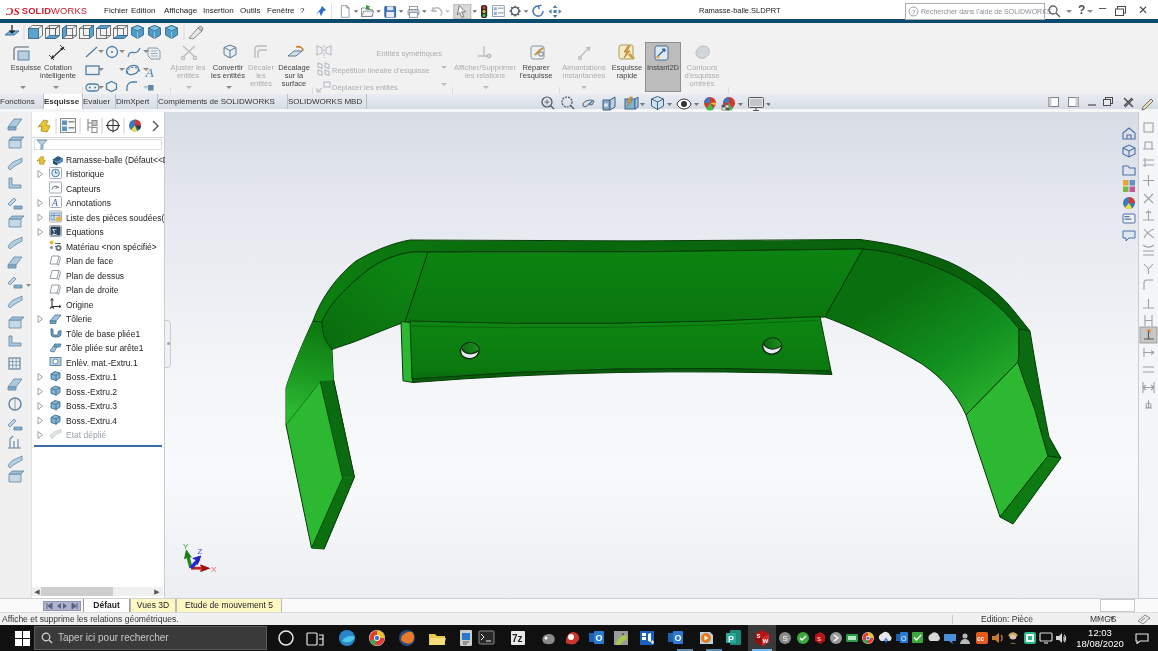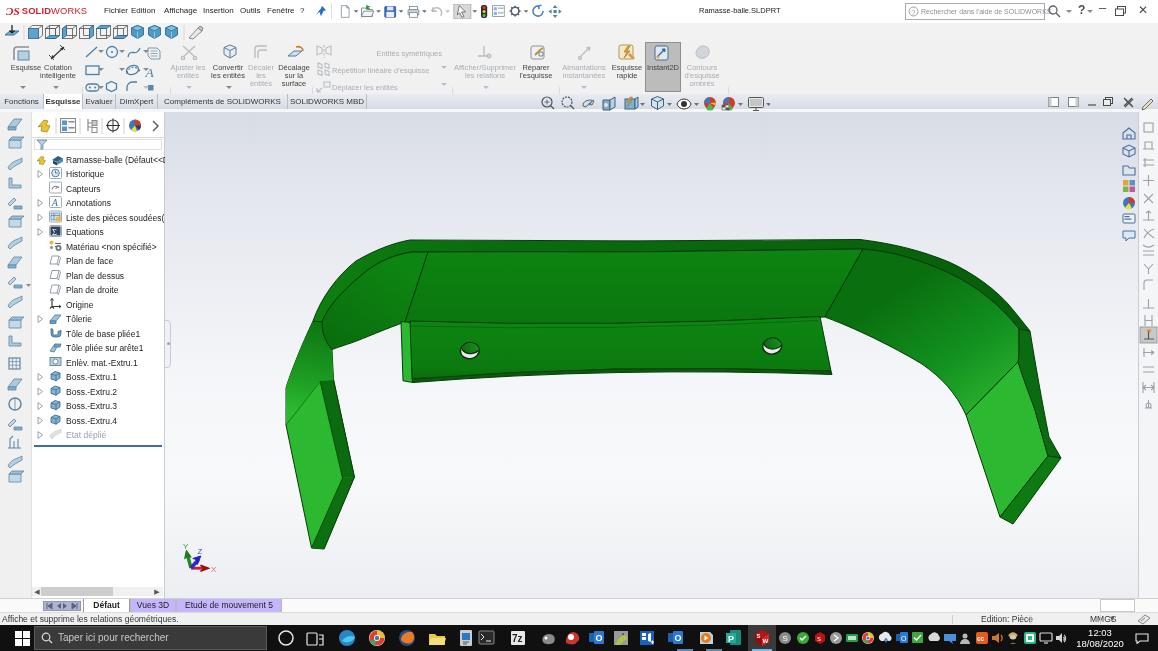--- a/index.html
+++ b/index.html
@@ -1,41 +1,41 @@
 <!DOCTYPE html>
 <html><head><meta charset="utf-8">
 <style>
 *{margin:0;padding:0;box-sizing:border-box}
 html,body{width:1158px;height:651px;overflow:hidden}
 body{font-family:"Liberation Sans",sans-serif;position:relative;background:#fff}
 .abs{position:absolute}
 
-#titlebar{left:0;top:0;width:1158px;height:25px;background:#fff;border-bottom:2px solid #0c4a6e}
+#titlebar{left:0;top:0;width:1158px;height:25px;background:#fff;border-bottom:6px solid #0c4a6e}
 .menu{font-size:8px;color:#222}
 
 #qbar{left:0;top:23px;width:1158px;height:19px;background:#f2f2f2}
 
 #ribbon{left:0;top:42px;width:1158px;height:52px;background:#f1f1f1}
 .rlbl{position:absolute;font-size:7.5px;color:#444;text-align:center;line-height:8px}
 .rlbl.gray{color:#aaaeb2}
 .sep{position:absolute;width:1px;background:#dcdcdc;top:45px;height:46px}
 .caret{position:absolute;width:0;height:0;border-left:3px solid transparent;border-right:3px solid transparent;border-top:3.5px solid #8a8a8a}
 .caret.gray{border-top-color:#b9bdc1}
 
 #tabrow{left:0;top:94px;width:1158px;height:18px;background:linear-gradient(#e9ecf2 0%,#dce1e9 60%,#d5dae4 83%,#f5f6f8 83%,#f5f6f8 100%)}
-.rtab{position:absolute;top:0;height:15px;font-size:8px;color:#333;text-align:center;line-height:15px;border-right:1px solid #b9bfc9;white-space:nowrap;overflow:hidden}
+.rtab{position:absolute;top:0;height:15px;font-size:8px;color:#333;text-align:left;line-height:15px;border-right:1px solid #b9bfc9;white-space:nowrap;overflow:hidden}
 .rtab.active{background:#fff;font-weight:bold;border-right:1px solid #b9bfc9}
 
 #leftstrip{left:0;top:112px;width:32px;height:500px;background:#f0f0f0;border-right:1px solid #e0e0e0}
 #tree{left:32px;top:112px;width:133px;height:486px;background:#fff;border-right:1px solid #c8cdd4}
 #viewport{left:165px;top:112px;width:973px;height:486px;background:linear-gradient(#d8dce5 0%,#e4e7ee 18%,#f5f6f9 55%,#f8f9fa 75%,#eceef2 100%)}
 #rightbar{left:1138px;top:112px;width:20px;height:486px;background:#f4f5f7;border-left:1px solid #c9cdd3}
 
 #btabs{left:0;top:598px;width:1158px;height:14px;background:#fafafa;border-top:1px solid #d0d0d0}
-.btab{position:absolute;top:0;height:14px;background:#c4b5fd;border:1px solid #b9b9b9;border-top:none;font-size:8.5px;color:#222;text-align:center;line-height:13px}
+.btab{position:absolute;top:0;height:14px;background:#fef9c3;border:1px solid #b9b9b9;border-top:none;font-size:8.5px;color:#222;text-align:center;line-height:13px}
 #statusbar{left:0;top:612px;width:1158px;height:13px;background:#f0f0f0;border-top:1px solid #dcdcdc;font-size:8.5px;color:#333}
 #taskbar{left:0;top:625px;width:1158px;height:26px;background:#101010}
 </style></head>
 <body>
 <div class="abs" id="titlebar">
 
  <svg class="abs" style="left:6px;top:3px" width="120" height="17" viewBox="0 0 160 22.6">
   <g fill="#cf2030">
         <text x="0" y="15.5" font-family="Liberation Serif" font-size="15" font-style="italic" font-weight="bold">ƆS</text>
       </g>

